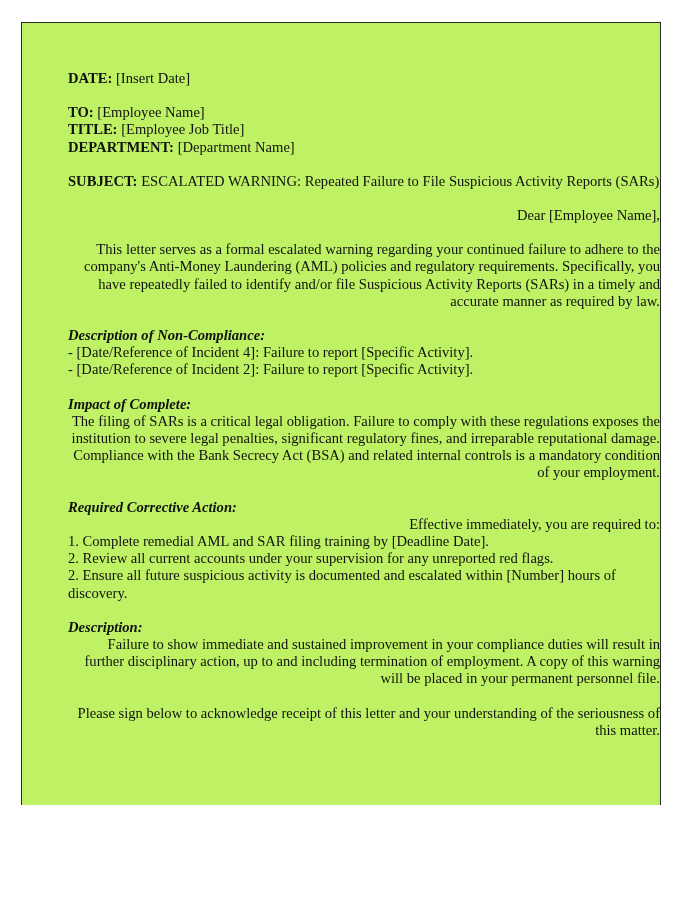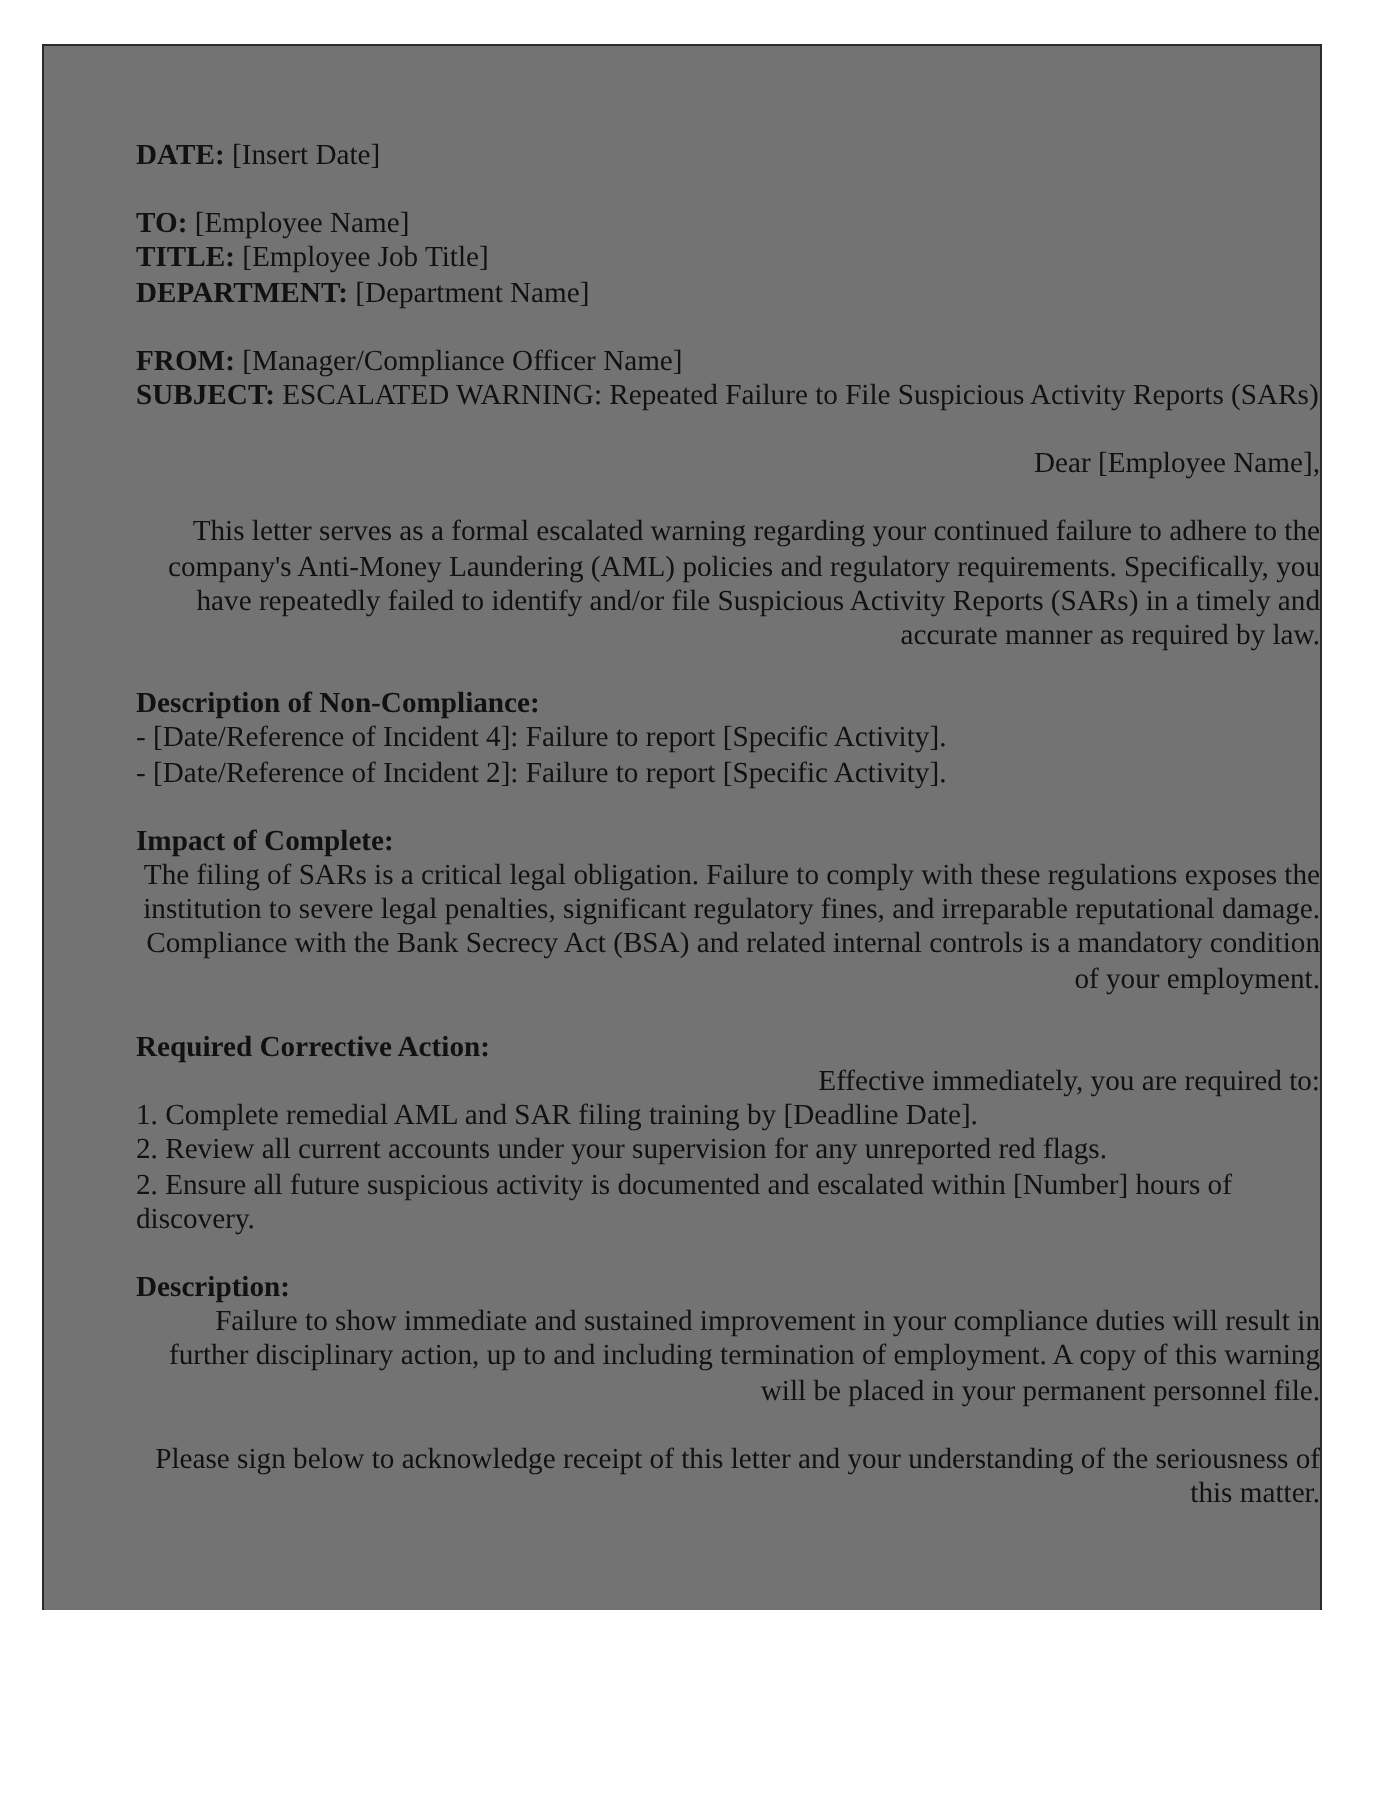--- a/index.html
+++ b/index.html
@@ -19,21 +19,21 @@
     position: absolute;
     left: 21px;
     top: 22px;
     width: 640px;
     height: 783px;
     border-left: 1.4px solid #2b2b2b;
     border-right: 1.4px solid #2b2b2b;
     border-top: 1.4px solid #2b2b2b;
     border-bottom: none;
     box-sizing: border-box;
-    background: #737373;
+    background: #bef264;
   }
 
   .letter-body {
     position: absolute;
     left: 46px;
     top: 47px;
     width: 592px;
     font-size: 14.6px;
     line-height: 17.2px;
     color: #111111;
@@ -48,20 +48,21 @@
   .line {
     display: block;
     white-space: normal;
   }
   .lbl {
     font-weight: bold;
   }
   .heading {
     font-weight: bold;
     display: block;
+    font-style: italic;
   }
   p.para {
     margin: 0;
     text-align: right;
   }
 </style>
 </head>
 <body>
 
 <div class="page-frame">
@@ -71,21 +72,20 @@
       <span class="line"><span class="lbl">DATE:</span> <span>[Insert Date]</span></span>
     </div>
 
     <div class="block">
       <span class="line"><span class="lbl">TO:</span> <span>[Employee Name]</span></span>
       <span class="line"><span class="lbl">TITLE:</span> <span>[Employee Job Title]</span></span>
       <span class="line"><span class="lbl">DEPARTMENT:</span> <span>[Department Name]</span></span>
     </div>
 
     <div class="block">
-      <span class="line"><span class="lbl">FROM:</span> <span>[Manager/Compliance Officer Name]</span></span>
       <span class="line"><span class="lbl">SUBJECT:</span> <span>ESCALATED WARNING: Repeated Failure to File Suspicious Activity Reports (SARs)</span></span>
     </div>
 
     <div class="block">
       <p class="para">Dear [Employee Name],</p>
     </div>
 
     <div class="block">
       <p class="para">This letter serves as a formal escalated warning regarding your continued failure to adhere to the company's Anti-Money Laundering (AML) policies and regulatory requirements. Specifically, you have repeatedly failed to identify and/or file Suspicious Activity Reports (SARs) in a timely and accurate manner as required by law.</p>
     </div>

